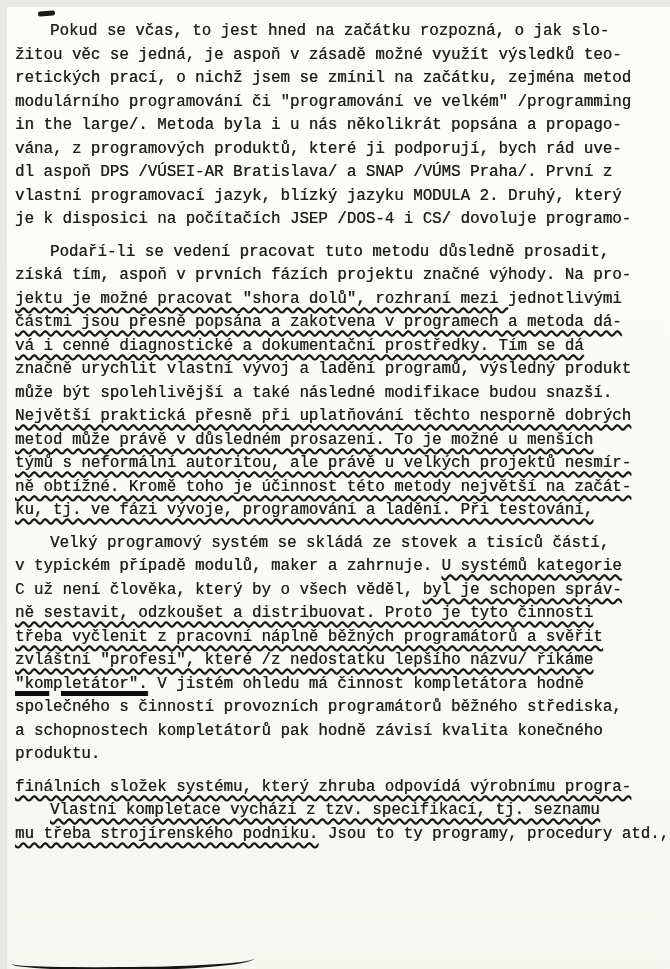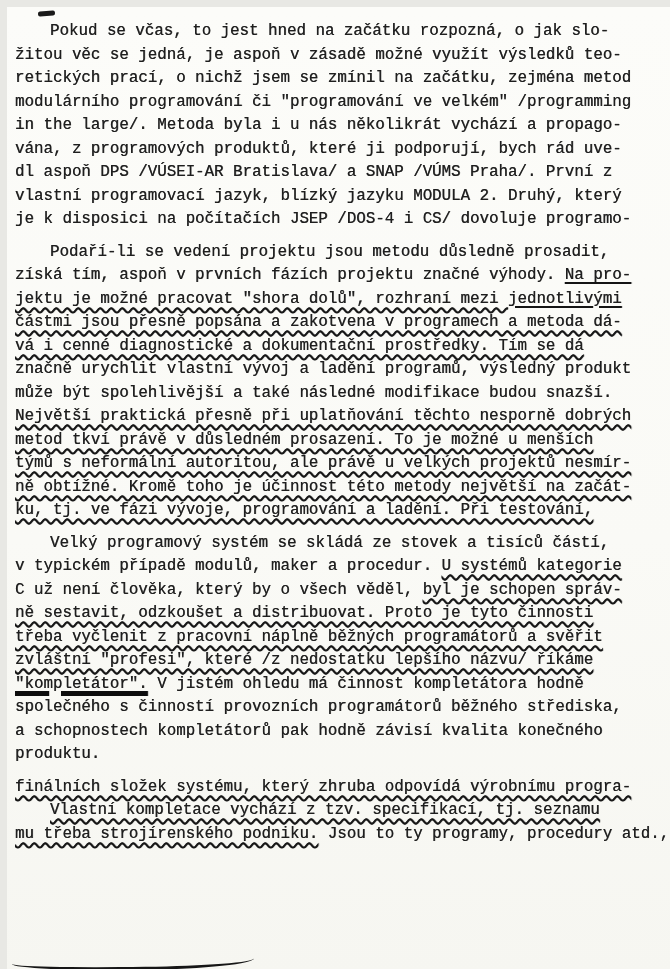--- a/index.html
+++ b/index.html
@@ -14,21 +14,21 @@
     font-family:"Liberation Mono","DejaVu Sans Mono",monospace;
     font-size:15.8px;
     line-height:23.5px;
     overflow:hidden;
     text-shadow:0.4px 0 0 rgba(25,25,25,.55), 0 0 .6px rgba(40,40,40,.4);
   }
   .para{margin:0 0 9px 0;}
   .line{white-space:pre;min-height:23.5px;}
   .ind{text-indent:35px;}
   
-  .u1{text-decoration:underline;text-decoration-color:#141414;text-decoration-thickness:2px;text-underline-offset:3px;}
+  .u1{text-decoration-color:#141414;text-decoration-thickness:2px;text-underline-offset:3px;}
   .u2{text-decoration:underline;text-decoration-style:wavy;text-decoration-color:#171717;text-decoration-thickness:1.7px;text-underline-offset:4px;}
   .u3{text-decoration:underline;text-decoration-color:#0d0d0d;text-decoration-thickness:4.5px;text-underline-offset:3px;}
   .ink-dash{
     position:absolute;left:31px;top:4px;width:17px;height:5px;
     background:#1a1a1a;border-radius:2px;transform:rotate(-5deg);
   }
   .ink-squiggle{
     position:absolute;left:5px;top:952px;width:242px;height:8px;
     border-bottom:3.5px solid #161616;
     border-radius:0 0 45% 55% / 0 0 90% 70%;
@@ -39,43 +39,43 @@
 <body>
 
 <div class="page">
   <span class="ink-dash"></span>
   <div id="doc-root">
       <div class="para">
         <div class="line ind"><span class="seg">Pokud se včas, to jest hned na začátku rozpozná, o jak slo-</span></div>
         <div class="line"><span class="seg">žitou věc se jedná, je aspoň v zásadě možné využít výsledků teo-</span></div>
         <div class="line"><span class="seg">retických prací, o nichž jsem se zmínil na začátku, zejména metod</span></div>
         <div class="line"><span class="seg">modulárního programování či "programování ve velkém" /programming</span></div>
-        <div class="line"><span class="seg">in the large/. Metoda byla i u nás několikrát vychází a propago-</span></div>
+        <div class="line"><span class="seg">in the large/. Metoda byla i u nás několikrát popsána a propago-</span></div>
         <div class="line"><span class="seg">vána, z programových produktů, které ji podporují, bych rád uve-</span></div>
         <div class="line"><span class="seg">dl aspoň DPS /VÚSEI-AR Bratislava/ a SNAP /VÚMS Praha/. První z</span></div>
         <div class="line"><span class="seg">vlastní programovací jazyk, blízký jazyku MODULA 2. Druhý, který</span></div>
         <div class="line"><span class="seg">je k disposici na počítačích JSEP /DOS-4 i CS/ dovoluje programo-</span></div>
       </div>
       <div class="para">
-        <div class="line ind"><span class="seg">Podaří-li se vedení projektu jsou metodu důsledně prosadit,</span></div>
+        <div class="line ind"><span class="seg">Podaří-li se vedení pracovat tuto metodu důsledně prosadit,</span></div>
         <div class="line"><span class="seg">získá tím, aspoň v prvních fázích projektu značné výhody. </span><span class="seg u1">Na pro-</span></div>
         <div class="line"><span class="seg u2">jektu je možné pracovat "shora dolů", rozhraní mezi </span><span class="seg u1">jednotlivými</span></div>
         <div class="line"><span class="seg u2">částmi jsou přesně popsána a zakotvena v programech a metoda dá-</span></div>
         <div class="line"><span class="seg u2">vá i cenné diagnostické a dokumentační prostředky. Tím se dá</span></div>
         <div class="line"><span class="seg">značně urychlit vlastní vývoj a ladění programů, výsledný produkt</span></div>
         <div class="line"><span class="seg">může být spolehlivější a také následné modifikace budou snazší.</span></div>
         <div class="line"><span class="seg u2">Největší praktická přesně při uplatňování těchto nesporně dobrých</span></div>
-        <div class="line"><span class="seg u2">metod tkví právě v důsledném prosazení. To je možné u menších</span></div>
+        <div class="line"><span class="seg u2">metod může právě v důsledném prosazení. To je možné u menších</span></div>
         <div class="line"><span class="seg u2">týmů s neformální autoritou, ale právě u velkých projektů nesmír-</span></div>
         <div class="line"><span class="seg u2">ně obtížné. Kromě toho je účinnost této metody největší na začát-</span></div>
         <div class="line"><span class="seg u2">ku, tj. ve fázi vývoje, programování a ladění. Při testování,</span></div>
       </div>
       <div class="para">
         <div class="line ind"><span class="seg">Velký programový systém se skládá ze stovek a tisíců částí,</span></div>
-        <div class="line"><span class="seg">v typickém případě modulů, maker a procedur. </span><span class="seg u2">U systémů kategorie</span></div>
+        <div class="line"><span class="seg">v typickém případě modulů, maker a zahrnuje. </span><span class="seg u2">U systémů kategorie</span></div>
         <div class="line"><span class="seg">C už není člověka, který by o všech věděl, </span><span class="seg u2">byl je schopen správ-</span></div>
         <div class="line"><span class="seg u2">ně sestavit, odzkoušet a distribuovat. Proto je tyto činnosti</span></div>
         <div class="line"><span class="seg u2">třeba vyčlenit z pracovní náplně běžných programátorů a svěřit</span></div>
         <div class="line"><span class="seg u2">zvláštní "profesi", které /z nedostatku lepšího názvu/ říkáme</span></div>
         <div class="line"><span class="seg u3">"kompletátor".</span><span class="seg"> V jistém ohledu má činnost kompletátora hodně</span></div>
         <div class="line"><span class="seg">společného s činností provozních programátorů běžného střediska,</span></div>
         <div class="line"><span class="seg">a schopnostech kompletátorů pak hodně závisí kvalita konečného</span></div>
         <div class="line"><span class="seg">produktu.</span></div>
       </div>
       <div class="para">

